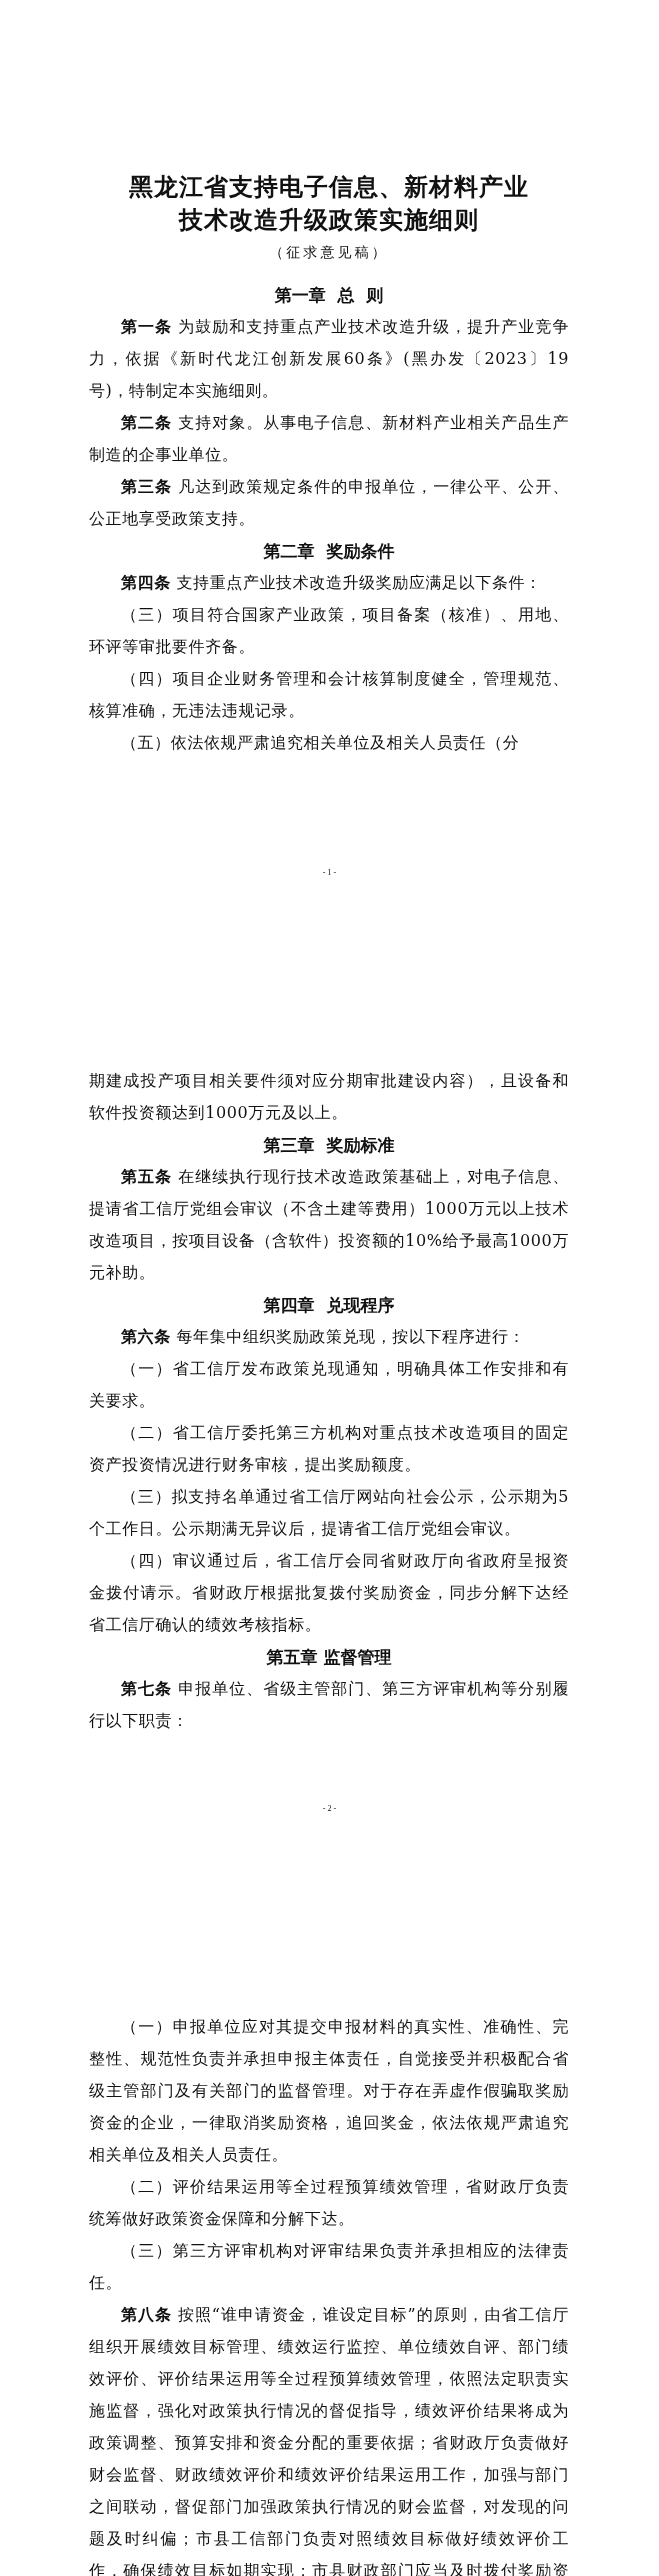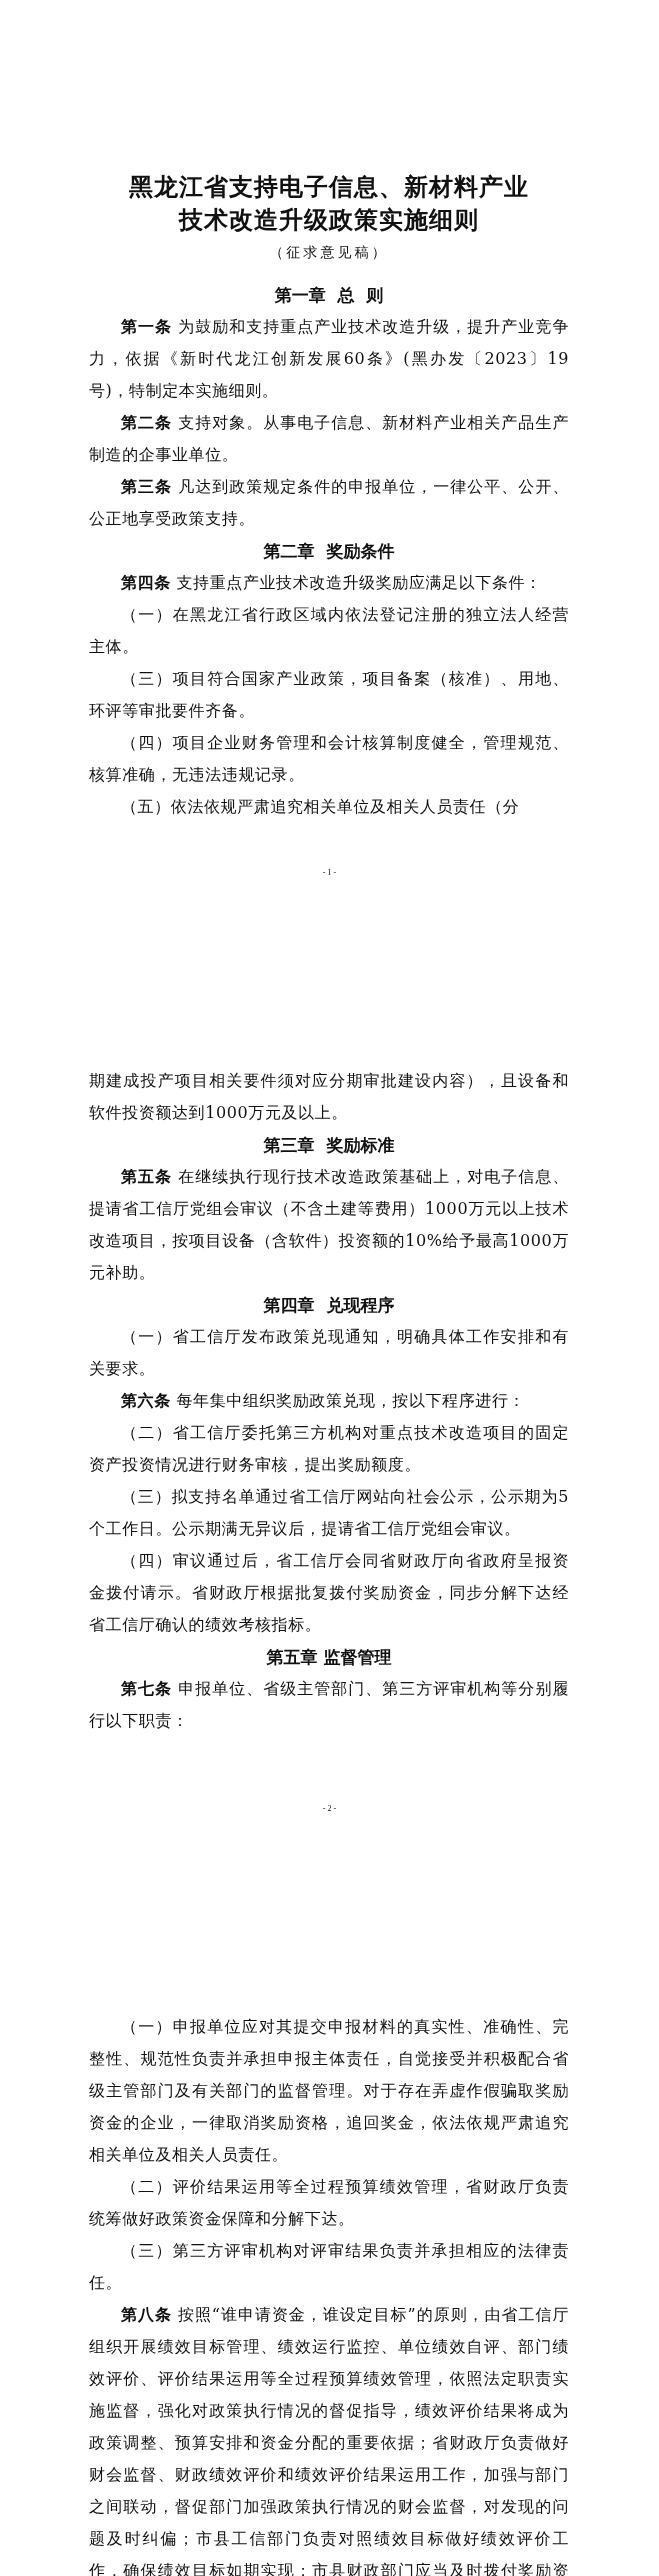--- a/index.html
+++ b/index.html
@@ -22,36 +22,35 @@
     <h1 class="title">黑龙江省支持电子信息、新材料产业</h1>
     <h1 class="title">技术改造升级政策实施细则</h1>
     <p class="subtitle">（征求意见稿）</p>
     <div style="height:10.3px"></div>
     <p class="chapter">第一章  总  则</p>
     <p class="para"><span class="art-label">第一条</span><span> 为鼓励和支持重点产业技术改造升级，提升产业竞争力，依据《新时代龙江创新发展60条》(黑办发〔2023〕19号)，特制定本实施细则。</span></p>
     <p class="para"><span class="art-label">第二条</span><span> 支持对象。从事电子信息、新材料产业相关产品生产制造的企事业单位。</span></p>
     <p class="para"><span class="art-label">第三条</span><span> 凡达到政策规定条件的申报单位，一律公平、公开、公正地享受政策支持。</span></p>
     <p class="chapter">第二章  奖励条件</p>
     <p class="para"><span class="art-label">第四条</span><span> 支持重点产业技术改造升级奖励应满足以下条件：</span></p>
-    <p class="para">（一）在黑龙江省行政区域内依法登记注册的独立法人经营主体。</p>
     <p class="para">（三）项目符合国家产业政策，项目备案（核准）、用地、环评等审批要件齐备。</p>
     <p class="para">（四）项目企业财务管理和会计核算制度健全，管理规范、核算准确，无违法违规记录。</p>
     <p class="para">（五）依法依规严肃追究相关单位及相关人员责任（分</p>
   </div>
   <div class="page-number" style="top:868px;">- 1 -</div>
 </div>
 
 <div class="page">
   <div class="page-body" style="top:90px;">
     <p class="para cont">期建成投产项目相关要件须对应分期审批建设内容），且设备和软件投资额达到1000万元及以上。</p>
     <p class="chapter">第三章  奖励标准</p>
     <p class="para"><span class="art-label">第五条</span><span>  在继续执行现行技术改造政策基础上，对电子信息、提请省工信厅党组会审议（不含土建等费用）1000万元以上技术改造项目，按项目设备（含软件）投资额的10%给予最高1000万元补助。</span></p>
     <p class="chapter">第四章  兑现程序</p>
+    <p class="para"><span class="art-label">第六条</span><span>  每年集中组织奖励政策兑现，按以下程序进行：</span></p>
     <p class="para">（一）省工信厅发布政策兑现通知，明确具体工作安排和有关要求。</p>
-    <p class="para"><span class="art-label">第六条</span><span>  每年集中组织奖励政策兑现，按以下程序进行：</span></p>
     <p class="para">（二）省工信厅委托第三方机构对重点技术改造项目的固定资产投资情况进行财务审核，提出奖励额度。</p>
     <p class="para">（三）拟支持名单通过省工信厅网站向社会公示，公示期为5个工作日。公示期满无异议后，提请省工信厅党组会审议。</p>
     <p class="para">（四）审议通过后，省工信厅会同省财政厅向省政府呈报资金拨付请示。省财政厅根据批复拨付奖励资金，同步分解下达经省工信厅确认的绩效考核指标。</p>
     <p class="chapter">第五章 监督管理</p>
     <p class="para"><span class="art-label">第七条</span><span>  申报单位、省级主管部门、第三方评审机构等分别履行以下职责：</span></p>
   </div>
   <div class="page-number" style="top:871px;">- 2 -</div>
 </div>
 
 <div class="page">

